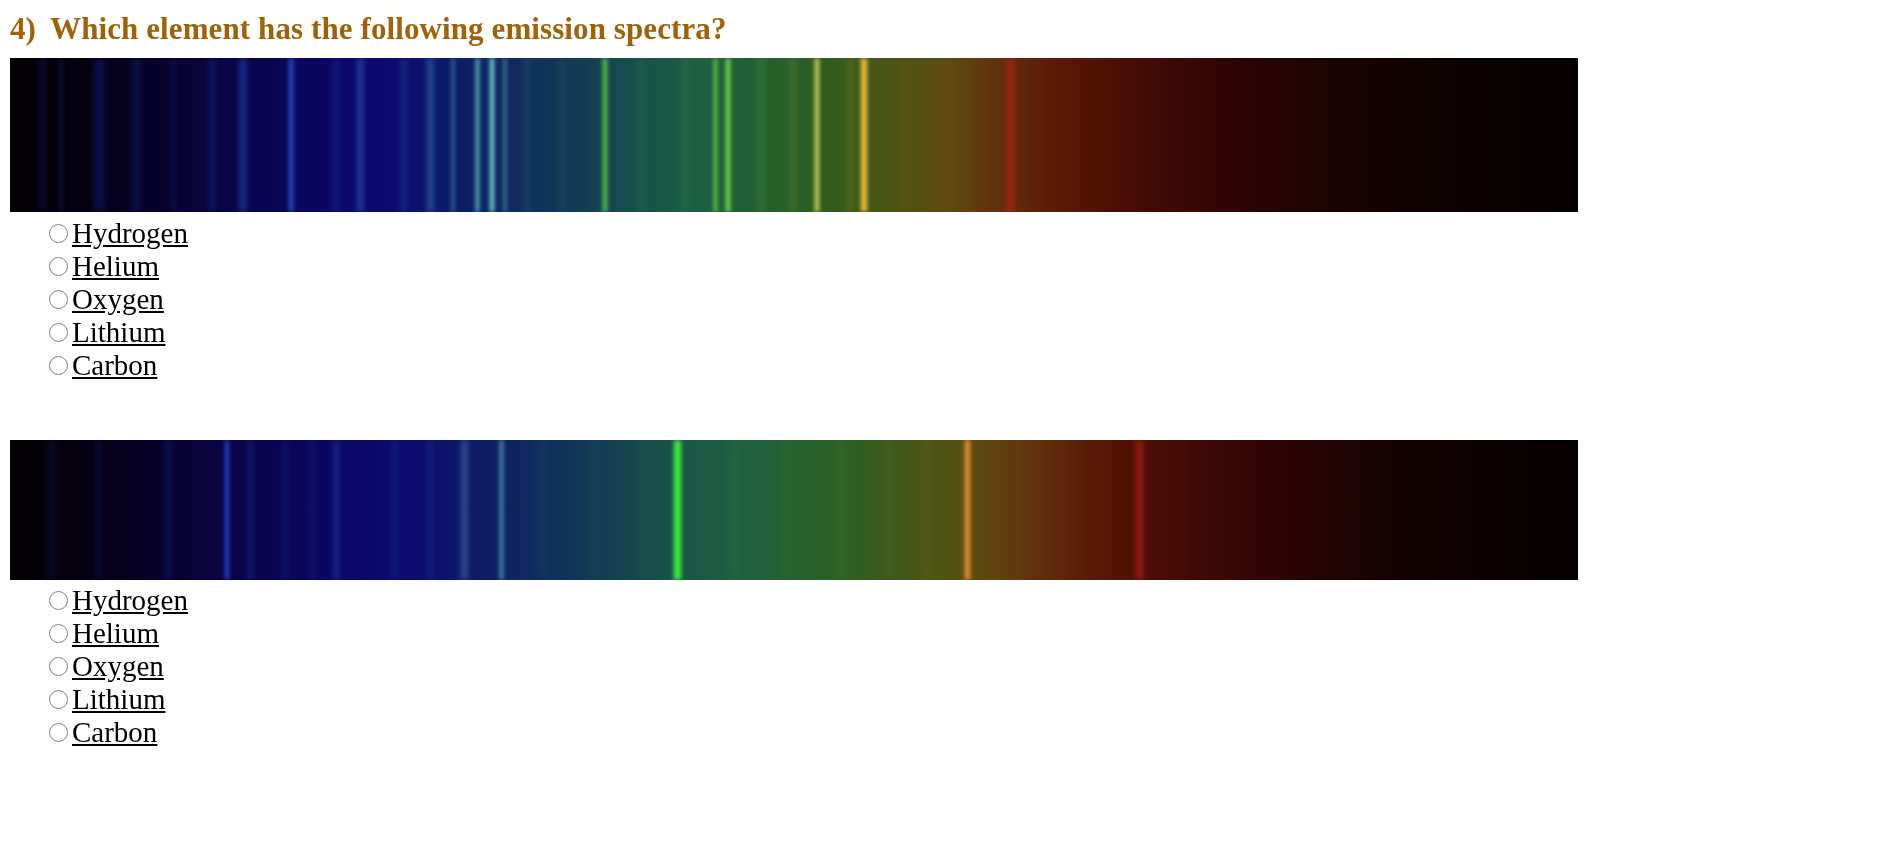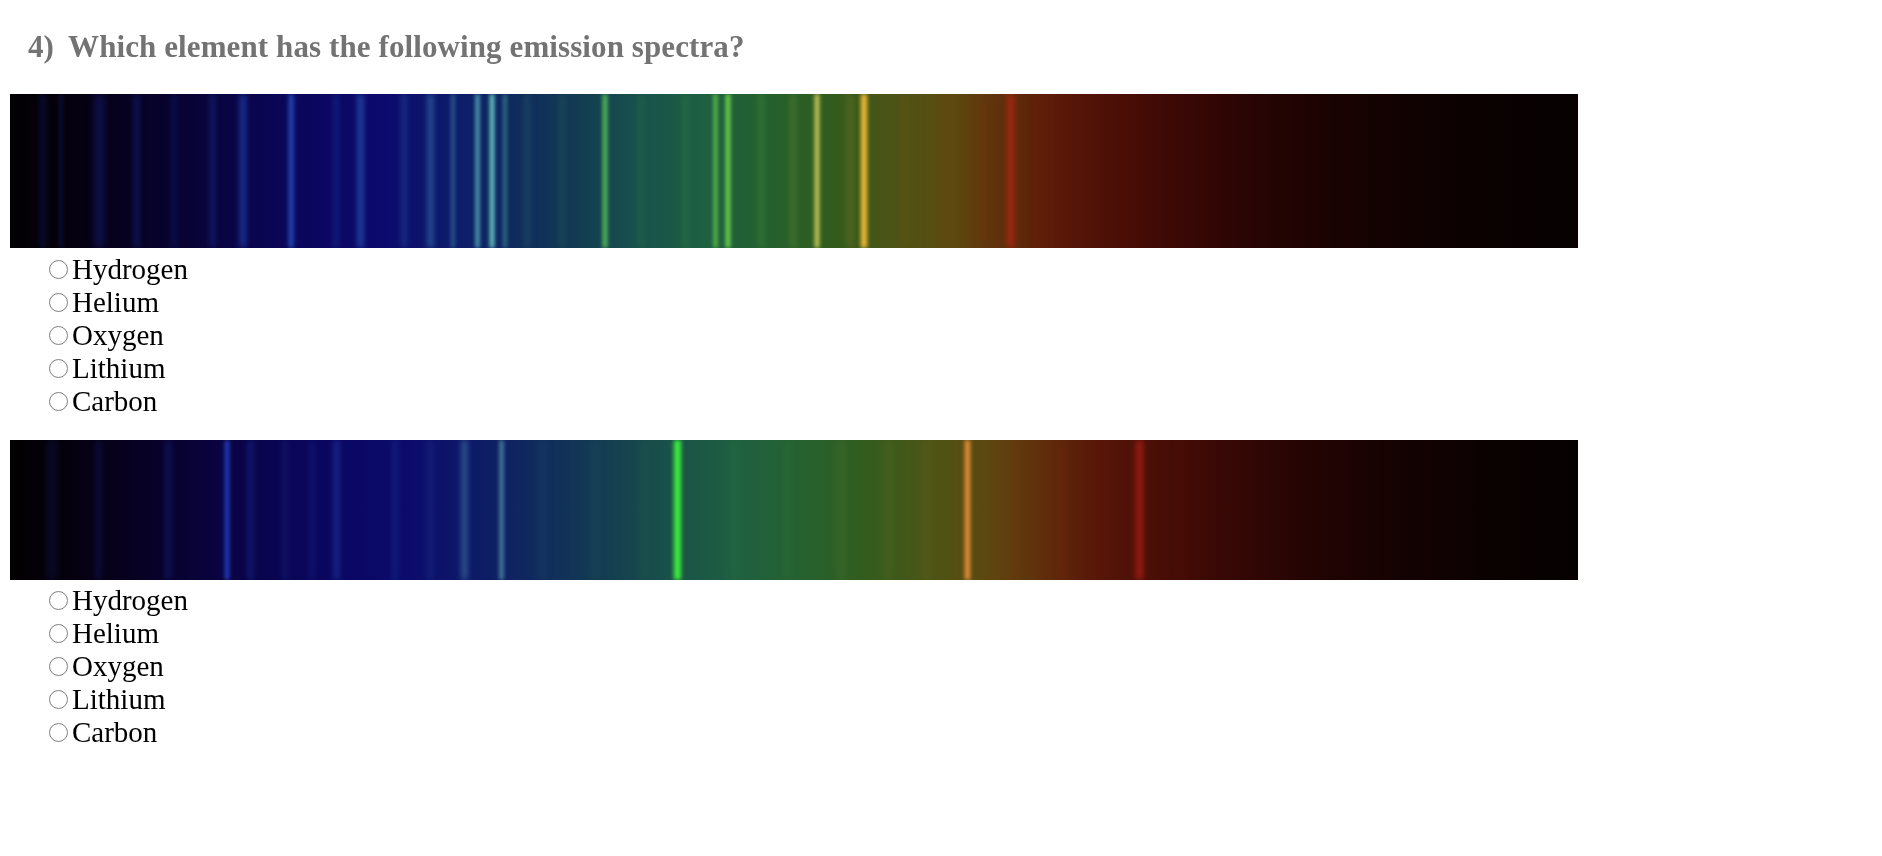--- a/index.html
+++ b/index.html
@@ -26,30 +26,30 @@
   .question-block {
     position: absolute;
     left: 0;
     width: 1882px;
   }
   #question-4 { top: 0px; }
   #question-5 { top: 440px; }
 
   .question-heading {
     position: relative;
-    margin: 18px;
+    margin: 0;
     padding: 0 0 0 10px;
     height: 58px;
     line-height: 58px;
     font-family: "Liberation Serif", "DejaVu Serif", serif;
     font-weight: bold;
     font-size: 31px;
     letter-spacing: 0.1px;
     white-space: nowrap;
-    color: #737373;
+    color: #a16207;
   }
   .q-number {
     display: inline-block;
     margin-right: 14px;
   }
   .q-text {
     display: inline-block;
   }
 
   
@@ -84,20 +84,21 @@
     position: relative;
   }
   #options-4 { padding-top: 5px; }
   #options-5 { padding-top: 4px; }
 
   .option-row {
     display: flex;
     align-items: center;
     height: 33px;
     padding-left: 49px;
+    text-decoration: underline;
   }
   .radio {
     width: 19px;
     height: 19px;
     min-width: 19px;
     border-radius: 50%;
     border: 1.6px solid #808080;
     background: #ffffff;
     box-sizing: border-box;
     margin-right: 4px;

